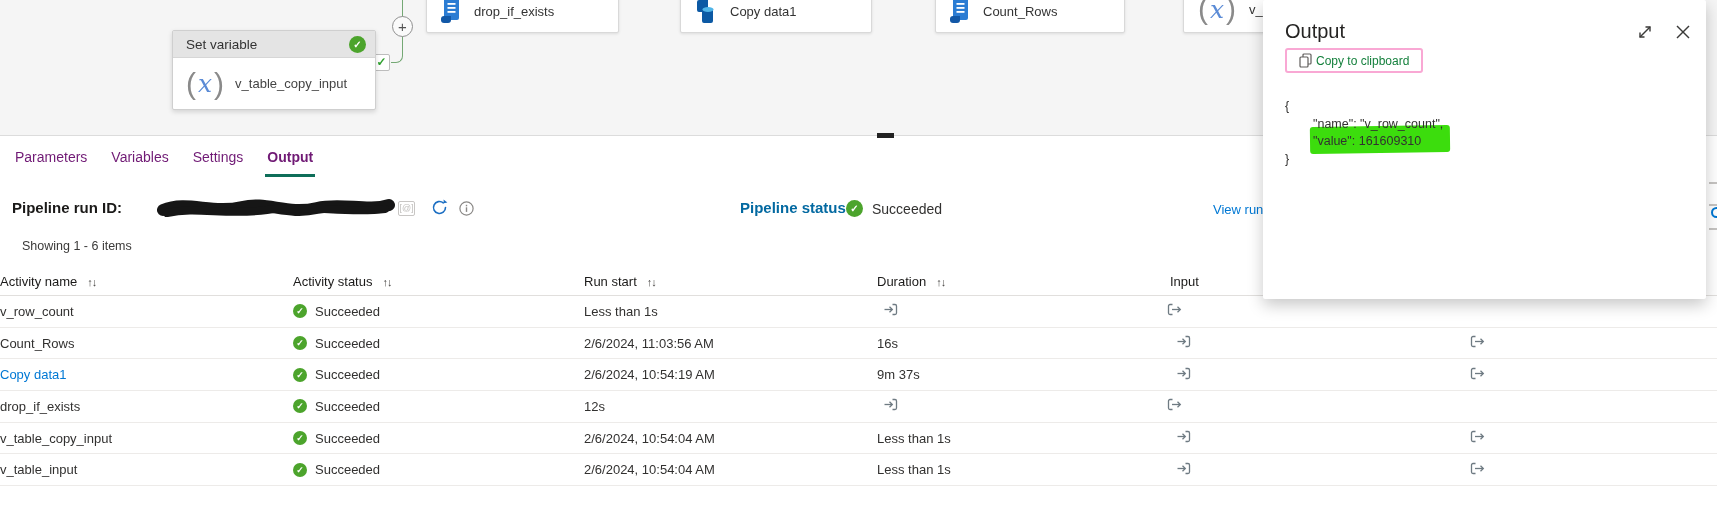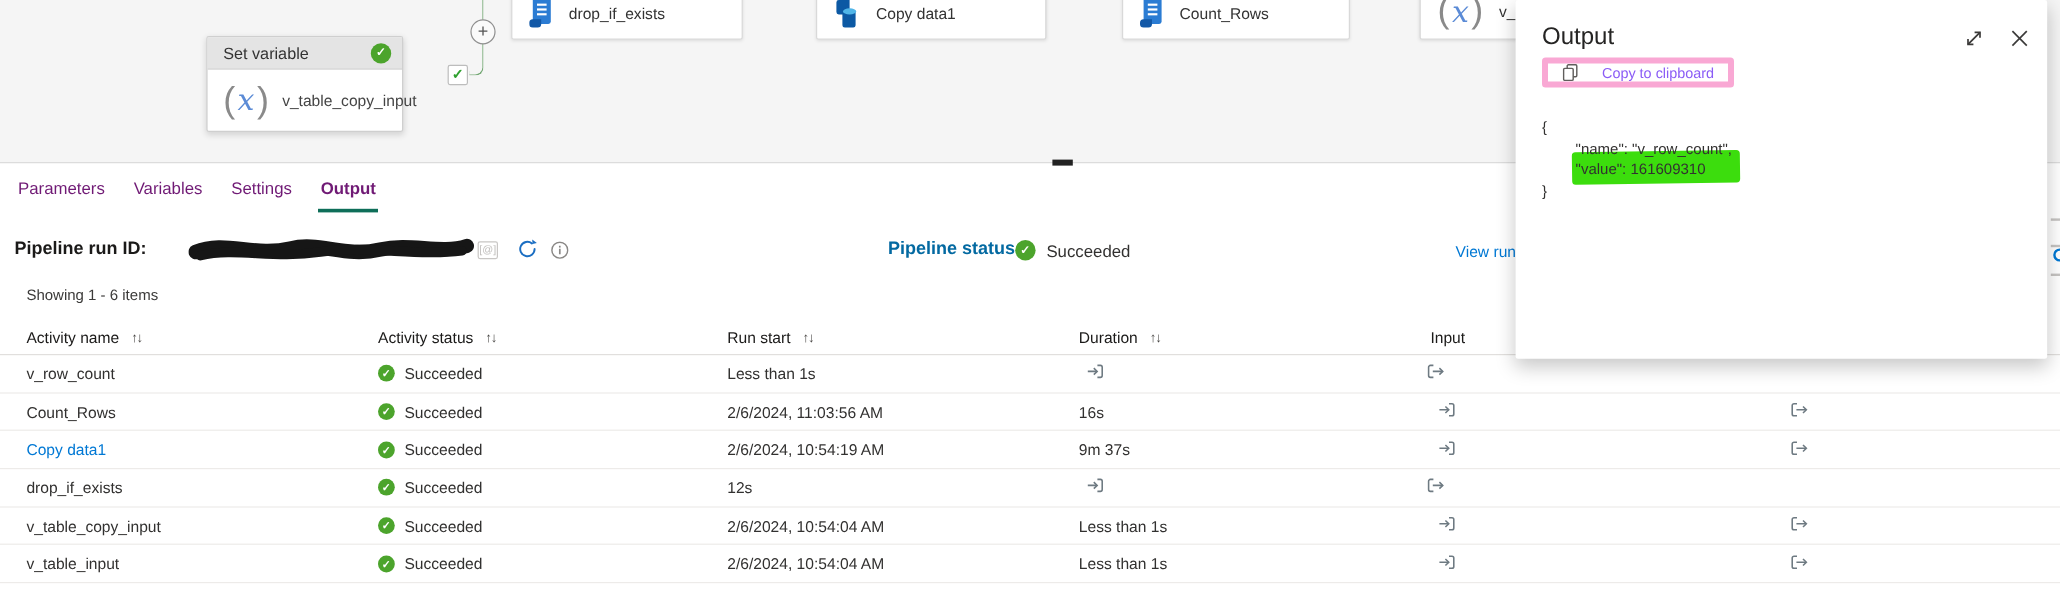--- a/index.html
+++ b/index.html
@@ -19,21 +19,21 @@
   .activity-card{position:absolute;top:-50px;height:83px;background:#fff;border:1px solid #d9d9d9;border-radius:2px;box-shadow:0 1px 3px rgba(0,0,0,.10)}
   .card-row{position:absolute;left:14px;bottom:8px;display:flex;align-items:center;gap:13px}
   .card-label{font-size:13px;color:#333;white-space:nowrap}
   .script-icon{width:20px;height:26px;flex:0 0 auto}
   .copydata-icon{width:22px;height:26px;flex:0 0 auto}
   .var-icon{display:flex;align-items:center;color:#8a8a8a;font-size:22px;line-height:1}
   .var-icon .vx{font-family:"DejaVu Serif",serif;font-style:italic;color:#5b8bd6;font-size:19px;padding:0 2px}
   .var-icon.big{font-size:30px}
   .var-icon.big .vx{font-size:25px}
 
-  .setvar-card{position:absolute;left:172px;top:30px;width:164px;height:80px;background:#fff;border:1px solid #cfcfcf;border-radius:2px;box-shadow:0 2px 5px rgba(0,0,0,.14)}
+  .setvar-card{position:absolute;left:172px;top:30px;width:204px;height:80px;background:#fff;border:1px solid #cfcfcf;border-radius:2px;box-shadow:0 2px 5px rgba(0,0,0,.14)}
   .setvar-header{height:27px;background:#e4e4e4;display:flex;align-items:center;padding:0 9px 0 13px;font-size:13.5px;color:#333;border-bottom:1px solid #d6d6d6}
   .setvar-body{display:flex;align-items:center;gap:11px;padding:0 13px;height:51px}
   .setvar-body .card-label{font-size:13px;color:#444}
 
   .badge{border-radius:50%;background:var(--success-green);color:#fff;display:flex;align-items:center;justify-content:center;font-weight:bold}
   .badge-17{width:17px;height:17px;font-size:10px}
   .badge-16{width:17px;height:17px;font-size:10px}
   .badge-14{width:14px;height:14px;font-size:9px}
   .setvar-header .badge{margin-left:auto}
 
@@ -56,37 +56,37 @@
   .info-wrap{left:459px;top:201px;cursor:pointer}
   .status-label{left:740px;top:199px;font-size:15px;font-weight:700;color:#0369a1}
   .status-badge-pos{left:846px;top:200px}
   .status-value{left:872px;top:201px;font-size:14px;color:#323130}
   .view-run{left:1213px;top:202px;font-size:13px;color:var(--link-blue);cursor:pointer;z-index:5}
 
   .summary{position:absolute;left:22px;top:239px;font-size:12.5px;color:#3b3a39}
 
   
   .table{position:absolute;left:0;top:268px;width:1717px;z-index:1}
-  .trow{display:grid;grid-template-columns:293px 291px 293px 293px 303px auto;padding-left:22px;align-items:center}
+  .trow{display:grid;grid-template-columns:293px 291px 293px 293px 303px auto;align-items:center}
   .thead{height:28px;border-bottom:1px solid #e1dfdd;font-size:13px;color:#1b1a19}
   .th{display:flex;align-items:center;gap:10px;cursor:pointer}
   .sort{font-size:11px;color:#484644;letter-spacing:-1px}
   .tbody .trow{height:31.7px;border-bottom:1px solid #edebe9;font-size:13px;color:#323130}
   .cell-status{display:flex;align-items:center;gap:8px}
   .name-link{color:var(--link-blue);cursor:pointer}
   .io-icon{width:17px;height:17px;cursor:pointer;display:inline-block}
   .cell-input{padding-left:5px}
   .cell-output{margin-left:-4px}
 
   
   .output-panel{position:absolute;left:1263px;top:0;width:443px;height:299px;background:#fff;border-radius:2px;box-shadow:0 6px 16px rgba(0,0,0,.22);z-index:10}
   .op-title{position:absolute;left:22px;top:20px;font-size:20px;font-weight:400;color:#252423}
   .op-expand{position:absolute;left:373px;top:23px;cursor:pointer}
   .op-close{position:absolute;left:411px;top:23px;cursor:pointer}
-  .op-copy-btn{position:absolute;left:22px;top:48px;height:25px;display:inline-flex;align-items:center;gap:20px;padding:0 12px;background:#fff;border:5px solid #f9a8d4;border-radius:3px;font-size:12px;color:#8b5cf6;cursor:pointer}
+  .op-copy-btn{position:absolute;left:22px;top:48px;height:25px;display:inline-flex;align-items:center;gap:4px;padding:0 12px;background:#fff;border:2px solid #f9a8d4;border-radius:3px;font-size:12px;color:#15803d;cursor:pointer}
   .op-json{position:absolute;left:22px;top:98px;font-size:12.5px;line-height:17.5px;color:#323130;z-index:2}
   .op-json .indent{padding-left:28px}
   .op-highlight{position:absolute;left:47px;top:126px;width:140px;height:27px;background:var(--highlight-green);transform:rotate(-0.8deg);border-radius:3px;z-index:1}
 
   
   .edge-dash{position:absolute;left:1709px;width:9px;height:2px;background:#c6c4c2}
   .edge-blue{position:absolute;left:1711px;top:207px;width:11px;height:11px;border:2px solid var(--link-blue);border-radius:50%}
   svg{display:block}
 </style>
 </head>

